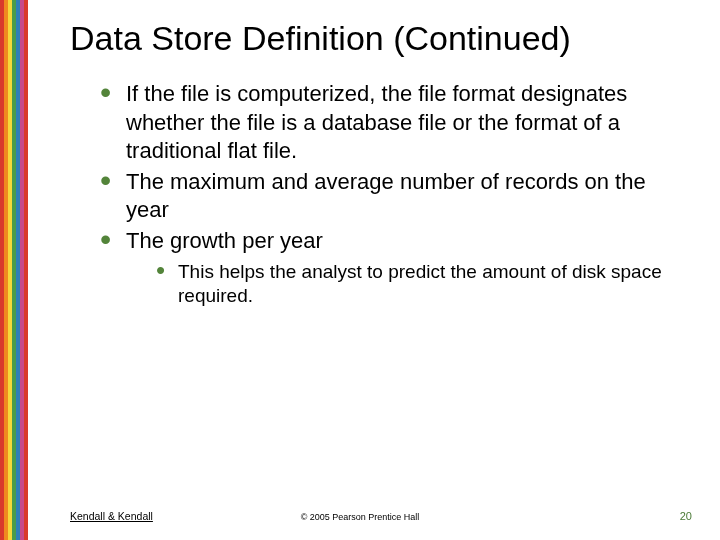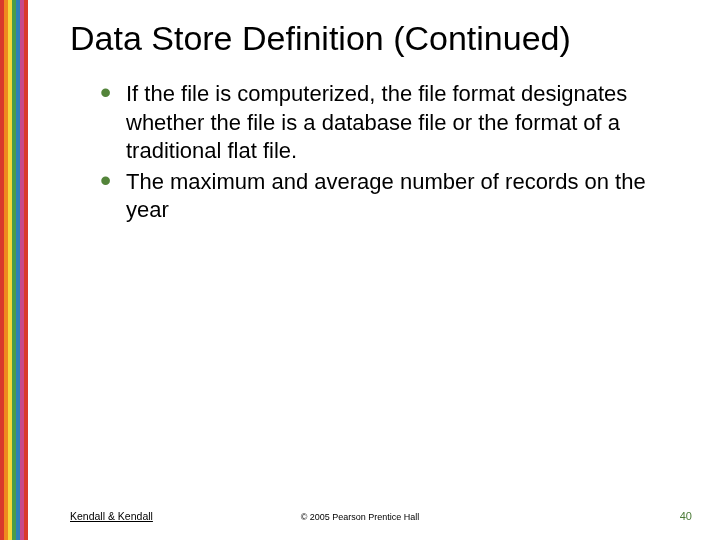--- a/index.html
+++ b/index.html
@@ -117,19 +117,25 @@
   <rect x="24" y="0" width="4" height="540" fill="#d93a2b"></rect>
 </svg>
 
 <div class="slide">
 
   <h1 class="title">Data Store Definition (Continued)</h1>
 
   <ul class="main">
     <li>If the file is computerized, the file format designates whether the file is a database file or the format of a traditional flat file.</li>
     <li>The maximum and average number of records on the year</li>
+    <li>
+      <span>The growth per year</span>
+      <ul class="sub">
+        <li>This helps the analyst to predict the amount of disk space required.</li>
+      </ul>
+    </li>
   </ul>
 
 </div>
 
 <div class="footer-left">Kendall &amp; Kendall</div>
 <div class="footer-center">© 2005 Pearson Prentice Hall</div>
-<div class="footer-right">40</div>
+<div class="footer-right">20</div>
 
 </body></html>

